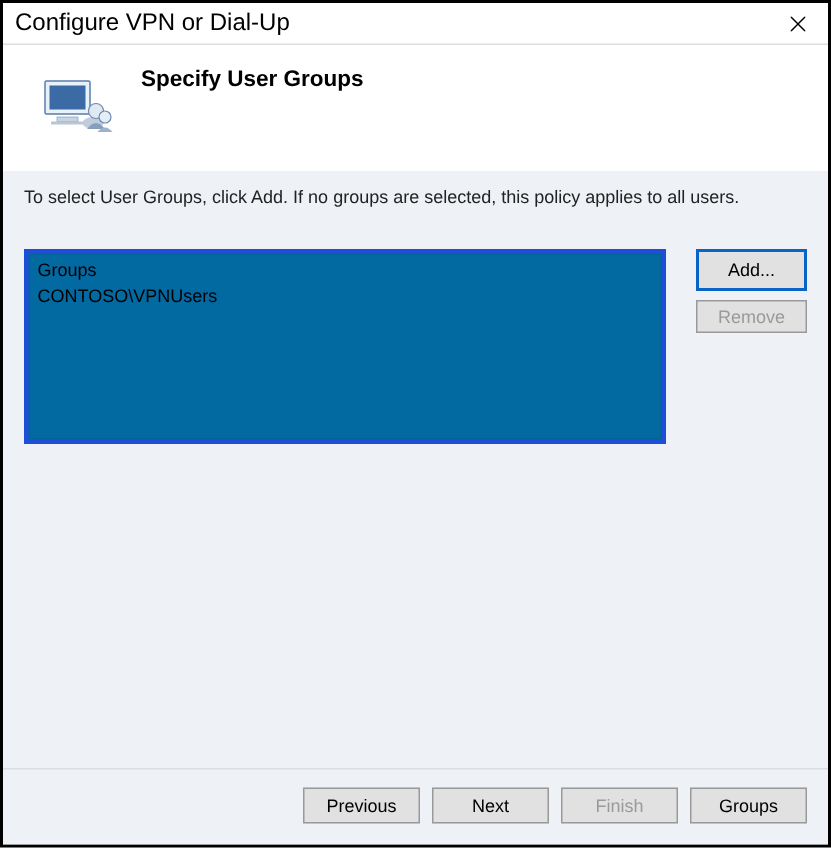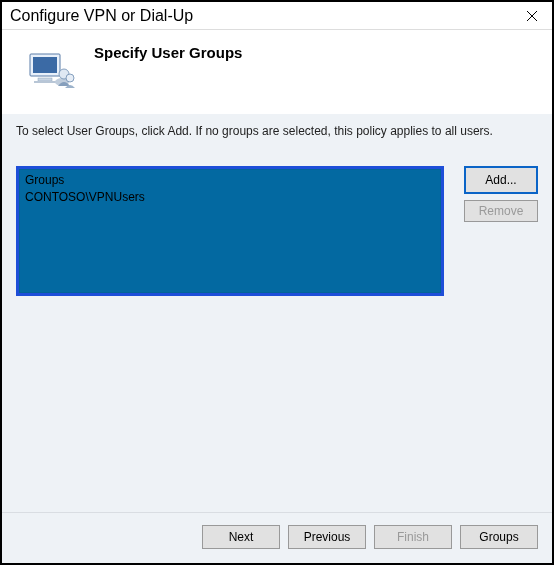--- a/index.html
+++ b/index.html
@@ -168,17 +168,17 @@
     <div class="col-header">Groups</div>
     <div class="row">CONTOSO\VPNUsers</div>
   </div>
   <div class="side-buttons">
     <div class="btn focused">Add...</div>
     <div class="btn disabled">Remove</div>
   </div>
 </div>
 
 <div class="footer">
+  <div class="btn">Previous</div>
   <div class="btn">Next</div>
-  <div class="btn">Previous</div>
   <div class="btn disabled">Finish</div>
   <div class="btn">Groups</div>
 </div>
 
 </body></html>

